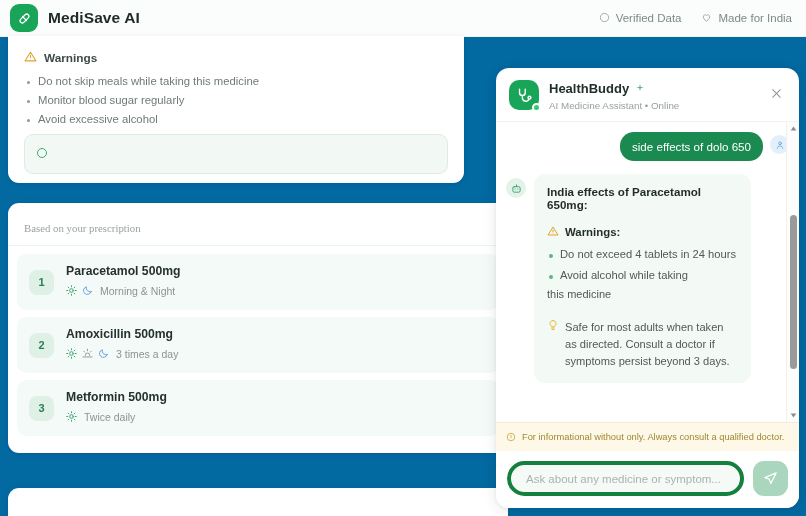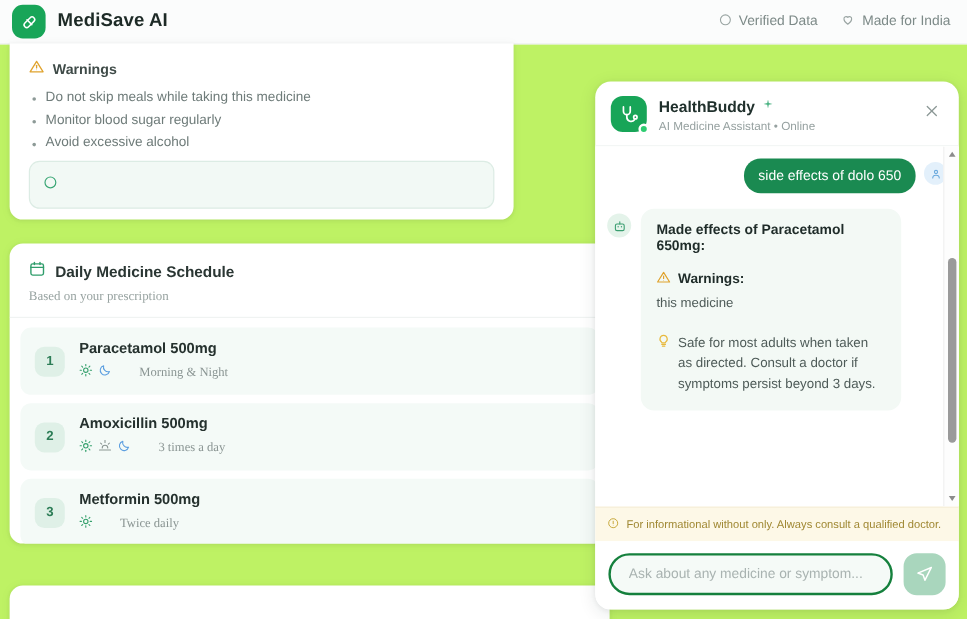--- a/index.html
+++ b/index.html
@@ -2,21 +2,21 @@
 <html><head>
 <meta charset="utf-8">
 <style>
   * { box-sizing: border-box; margin: 0; padding: 0; }
   html, body {
     width: 806px; height: 516px;
     font-family: "Liberation Sans", sans-serif;
     background: #f4f7f6;
     overflow: hidden;
   }
-  .app { position: relative; width: 806px; height: 516px; background: #bef264; }
+  .app { position: relative; width: 806px; height: 516px; background: #0369a1; }
 
   
   .topbar {
     position: absolute; top: 0; left: 0; width: 806px; height: 37px;
     background: #fbfcfc;
     display: flex; align-items: center; justify-content: space-between;
     padding: 0 14px 0 10px;
     border-bottom: 1px solid #eef1f0;
   }
   .brand { display: flex; align-items: center; gap: 10px; }
@@ -30,21 +30,21 @@
   .chip { display: flex; align-items: center; gap: 6px; font-size: 11.5px; color: #7d8a88; }
 
   .card {
     background: #ffffff;
     border-radius: 11px;
     box-shadow: 0 1px 3px rgba(25,45,40,.07), 0 1px 10px rgba(25,45,40,.04);
   }
 
   
   .card-warnings {
-    position: absolute; left: 8px; top: 36px; width: 420px; height: 147px;
+    position: absolute; left: 8px; top: 36px; width: 456px; height: 147px;
     border-radius: 0 0 11px 11px;
     padding: 13px 16px 0 16px;
   }
   .warn-head { display: flex; align-items: center; gap: 7px; margin-bottom: 8px; }
   .warn-title { font-size: 11.8px; font-weight: bold; color: #3f4b48; }
   .warn-list { list-style: none; }
   .warn-list li {
     position: relative; padding-left: 14px; margin-bottom: 7px;
     font-size: 11.3px; color: #6e7b79;
   }
@@ -76,21 +76,21 @@
     padding: 10px 12px; margin-bottom: 7px;
   }
   .med-num {
     width: 25px; height: 25px; border-radius: 8px;
     background: #dff0e7; color: #2d7d57;
     display: flex; align-items: center; justify-content: center;
     font-size: 11px; font-weight: bold; flex: none;
   }
   .med-name { font-size: 12.2px; font-weight: bold; color: #25312e; }
   .med-meta { display: flex; align-items: center; gap: 5px; margin-top: 4px; }
-  .med-when { font-size: 10.5px; color: #8a9593; margin-left: 18px; font-family: Liberation Serif, serif; }
+  .med-when { font-size: 10.5px; color: #8a9593; margin-left: 2px; }
 
   .card-bottom {
     position: absolute; left: 8px; top: 488px; width: 500px; height: 60px;
   }
 
   
   .chat {
     position: absolute; left: 496px; top: 68px; width: 303px; height: 440px;
     background: #ffffff; border-radius: 13px;
     box-shadow: 0 3px 14px rgba(20,40,35,.10), 0 1px 4px rgba(20,40,35,.06);
@@ -183,21 +183,21 @@
     padding: 5px 10px; display: flex; align-items: center; gap: 6px;
   }
   .disclaimer-txt { font-size: 9.3px; color: #a08833; }
 
   .chat-input-bar {
     display: flex; align-items: center; gap: 9px;
     padding: 10px 11px 12px 11px; background: #ffffff;
   }
   .chat-input {
     flex: 1; height: 35px; border-radius: 18px;
-    background: #f5faf7; border: 2px solid #15803d;
+    background: #f5faf7; border: 4px solid #15803d;
     padding: 0 15px; font-size: 11.5px; color: #4e5b58;
     font-family: "Liberation Sans", sans-serif; outline: none;
   }
   .chat-input::placeholder { color: #a9b3b1; }
   .send-btn {
     width: 35px; height: 35px; border-radius: 11px; flex: none;
     background: #a9d6bd; border: none; cursor: pointer;
     display: flex; align-items: center; justify-content: center;
   }
 </style>
@@ -256,31 +256,20 @@
       <span style="margin-top:1px;">
         <svg width="12" height="12" viewBox="0 0 24 24" fill="none" stroke="#3da877" stroke-width="2">
           <circle cx="12" cy="12" r="9"></circle>
         </svg>
       </span>
     </div>
   </div>
 
   <div class="card card-schedule">
     <div class="sched-head">
-      <div class="sched-title-row">
-        <span>
-          <svg width="14" height="14" viewBox="0 0 24 24" fill="none" stroke="#2f9d6b" stroke-width="2" stroke-linecap="round">
-            <rect x="3" y="5" width="18" height="16" rx="2.5"></rect>
-            <line x1="3" y1="10" x2="21" y2="10"></line>
-            <line x1="8" y1="3" x2="8" y2="6"></line>
-              <line x1="16" y1="3" x2="16" y2="6"></line>
-          </svg>
-        </span>
-        <span class="sched-title">Daily Medicine Schedule</span>
-      </div>
       <div class="sched-sub">Based on your prescription</div>
     </div>
     <div class="sched-list">
 
       <div class="med-row">
         <div class="med-num">1</div>
         <div>
           <div class="med-name">Paracetamol 500mg</div>
           <div class="med-meta">
             <span>
@@ -416,31 +405,35 @@
       <div class="msg-bot-row">
         <div class="bot-bubble-avatar">
           <svg width="11" height="11" viewBox="0 0 24 24" fill="none" stroke="#3a9e70" stroke-width="2" stroke-linecap="round" stroke-linejoin="round">
             <rect x="4" y="8" width="16" height="12" rx="3"></rect>
             <line x1="12" y1="4" x2="12" y2="8"></line>
             <circle cx="9" cy="13" r="1.2" fill="#3a9e70" stroke="none"></circle>
             <circle cx="15" cy="13" r="1.2" fill="#3a9e70" stroke="none"></circle>
           </svg>
         </div>
         <div class="bubble-bot">
-          <div class="bot-h">Made effects of Paracetamol 650mg:</div>
+          <div class="bot-h">India effects of Paracetamol 650mg:</div>
           <div class="bot-warn-head">
             <span>
               <svg width="12" height="12" viewBox="0 0 24 24" fill="none" stroke="#e0a32e" stroke-width="2" stroke-linejoin="round">
                 <path d="M12 4 L22 20 H2 Z"></path>
                   <line x1="12" y1="10" x2="12" y2="14" stroke-linecap="round"></line>
                 <circle cx="12" cy="17" r="0.7" fill="#e0a32e" stroke="none"></circle>
               </svg>
             </span>
             <span>Warnings:</span>
           </div>
+          <ul class="bot-list">
+            <li>Do not exceed 4 tablets in 24 hours</li>
+            <li>Avoid alcohol while taking</li>
+          </ul>
           <div class="bot-tail">this medicine</div>
           <div class="bot-note">
             <span>
               <svg width="12" height="12" viewBox="0 0 24 24" fill="none" stroke="#e8b93c" stroke-width="2" stroke-linecap="round" stroke-linejoin="round">
                 <path d="M9 18h6"></path>
                   <path d="M10 21h4"></path>
                 <path d="M12 3a6 6 0 0 0-3.5 10.9c.5.4.8 1 .8 1.6h5.4c0-.6.3-1.2.8-1.6A6 6 0 0 0 12 3z"></path>
               </svg>
             </span>
             <span>Safe for most adults when taken as directed. Consult a doctor if symptoms persist beyond 3 days.</span>

